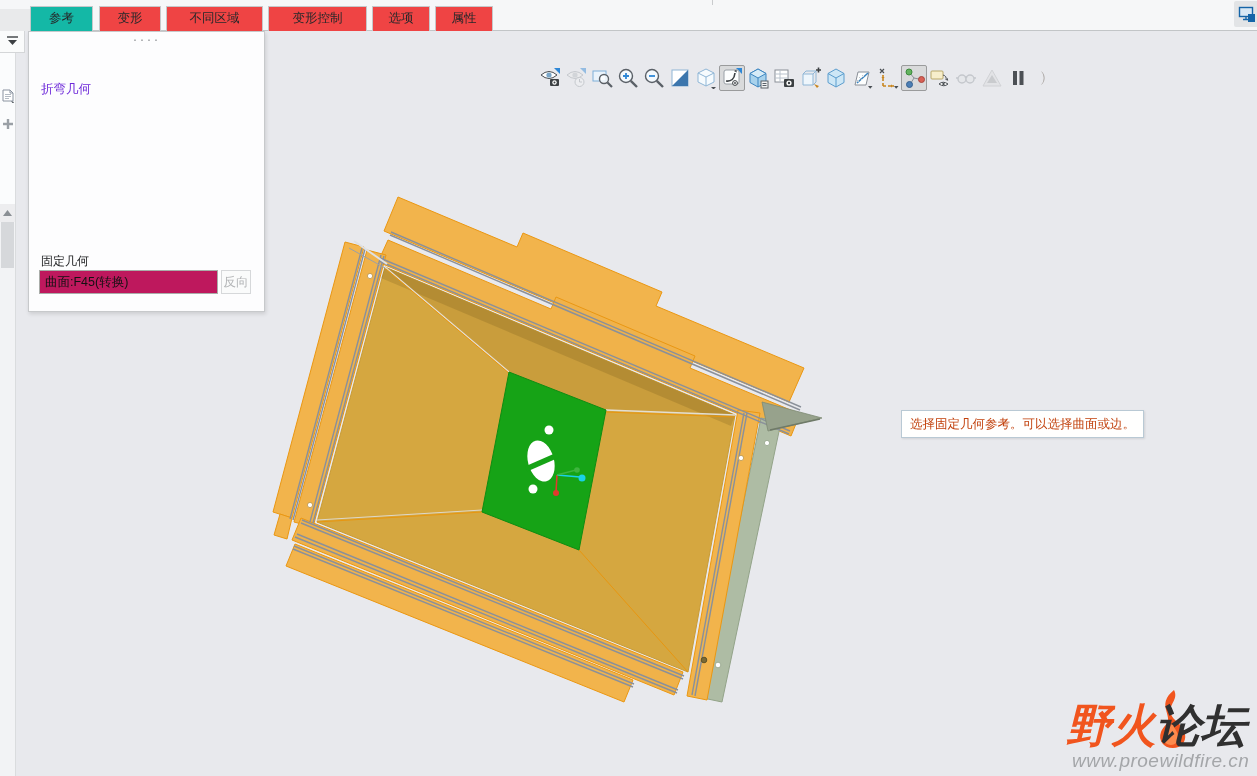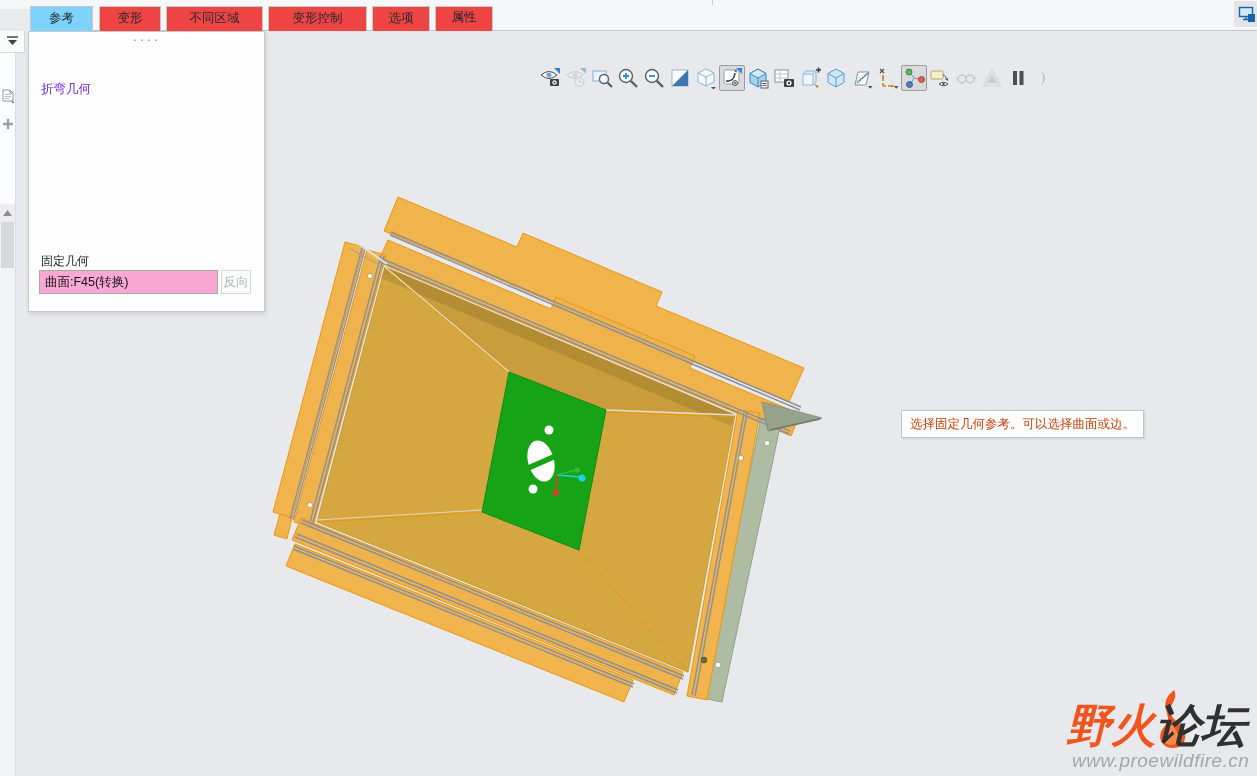--- a/index.html
+++ b/index.html
@@ -4,21 +4,21 @@
 <style>
   * { margin:0; padding:0; box-sizing:border-box; }
   html,body { width:1257px; height:776px; overflow:hidden; font-family:"Liberation Sans",sans-serif; }
   body { position:relative; background:#e8e9ed; }
 
   
   .topbar { position:absolute; left:0; top:0; width:1257px; height:31px; background:#f6f7f8; border-bottom:1px solid #c2c5c7; z-index:30; }
   .topbar-corner { position:absolute; left:0; top:9px; width:30px; height:22px; background:#e9eaeb; }
   .tab { position:absolute; top:6px; height:25px; line-height:23px; text-align:center; font-size:12.5px; color:#26282a;
          background:#ef4444; border:1px solid #c6c8ca; border-bottom:none; cursor:default; }
-  .tab.active { background:#7dd3fc; }
+  .tab.active { background:#14b8a6; }
   .top-tick { position:absolute; top:0; width:1px; height:5px; background:#c9cbcd; }
   .winicon { position:absolute; left:1234px; top:1px; width:26px; height:26px; background:#e2e4e6; border-radius:2px;
              display:flex; align-items:center; justify-content:center; }
 
   
   .rail-top { position:absolute; left:0; top:31px; width:25px; height:22px; background:#fafbfb;
               border-right:1px solid #d4d6d8; border-bottom:1px solid #d4d6d8; z-index:20;
               display:flex; align-items:center; justify-content:center; }
   .rail { position:absolute; left:0; top:53px; width:16px; height:723px; background:#fbfcfd; border-right:1px solid #dadcde; z-index:20; }
   .rail-icon { position:absolute; left:1px; width:14px; height:14px; display:flex; align-items:center; justify-content:center; }
@@ -27,21 +27,21 @@
   .rail-scroll-thumb { position:absolute; left:1px; top:169px; width:13px; height:46px; background:#d6d8db; }
 
   
   .panel { position:absolute; left:28px; top:31px; width:237px; height:281px; background:#fdfdfe;
            border:1px solid #c7c9cb; box-shadow:1px 2px 4px rgba(0,0,0,.12); z-index:25; }
   .panel-handle { position:absolute; left:0; top:2px; width:100%; text-align:center; font-size:15px; letter-spacing:2px; color:#9a9da0; line-height:10px; }
   .panel-label-dim { position:absolute; left:12px; top:38px; font-size:12.5px; color:#6d28d9;margin-top:11px; }
   .panel-list { position:absolute; left:10px; top:55px; width:212px; height:154px; background:#fbfbfd; border:1px solid #c9cbd5; padding:5px 6px; }
   .panel-list-placeholder { font-size:12.5px; color:#a6a8ab; }
   .panel-label { position:absolute; left:12px; top:221px; font-size:12px; color:#1b1c1e; }
-  .panel-input { position:absolute; left:10px; top:238px; width:179px; height:24px; background:#f9a8d4; border:1px solid #a9ada9;
+  .panel-input { position:absolute; left:10px; top:238px; width:179px; height:24px; background:#be185d; border:1px solid #a9ada9;
                  font-size:12.5px; color:#121212; padding:8px 5px; font-family:"Liberation Sans",sans-serif; }
   .panel-flip { position:absolute; left:192px; top:238px; width:30px; height:24px; background:#fafbfb; border:1px solid #d6d8da;
                 font-size:12.5px; color:#b3b5b7; text-align:center; line-height:22px; }
 
   
   .gtoolbar { position:absolute; left:537px; top:65px; display:flex; z-index:20; }
   .ticon { width:26px; height:26px; display:flex; align-items:center; justify-content:center; border:1px solid transparent; border-radius:2px; }
   .ticon.sel { background:#d9dadb; border-color:#9a9b9c; }
   .ticon.dis { opacity:.45; }
   .ticon svg { display:block; }
@@ -64,21 +64,21 @@
 </head>
 <body>
 
 <div class="topbar">
   <div class="topbar-corner"></div>
   <div class="tab active" style="left:30px;width:63px;">参考</div>
   <div class="tab" style="left:99px;width:62px;">变形</div>
   <div class="tab" style="left:166px;width:97px;">不同区域</div>
   <div class="tab" style="left:268px;width:99px;">变形控制</div>
   <div class="tab" style="left:372px;width:58px;">选项</div>
-  <div class="tab" style="left:435px;width:58px;font-family:Liberation Mono, monospace;">属性</div>
+  <div class="tab" style="left:435px;width:58px;">属性</div>
   <div class="top-tick" style="left:712px;"></div>
   <div class="winicon">
     <svg width="18" height="18" viewBox="0 0 18 18">
       <rect x="1.5" y="2.5" width="13" height="9" fill="#d8e8f4" stroke="#1565a8" stroke-width="1.4"></rect>
       <path d="M5 14.5h6M8 11.5v3" stroke="#1565a8" stroke-width="1.4" fill="none"></path>
       <rect x="10" y="9" width="7" height="8" fill="#1565a8"></rect>
     </svg>
   </div>
 </div>
 

